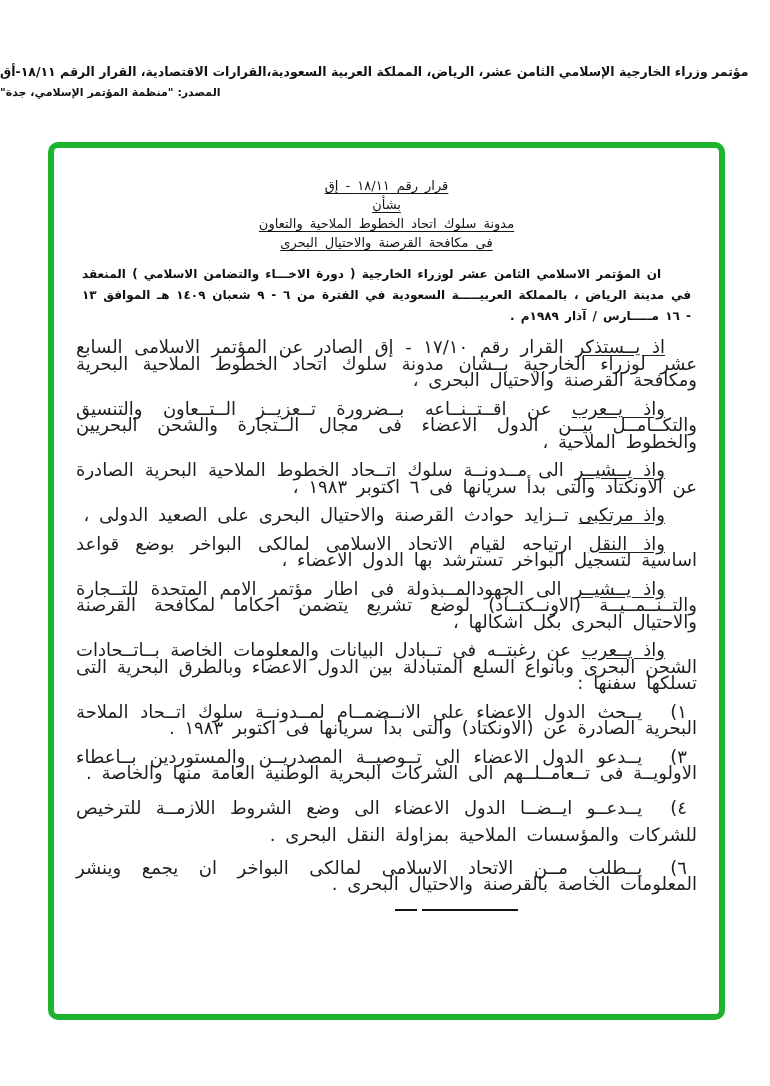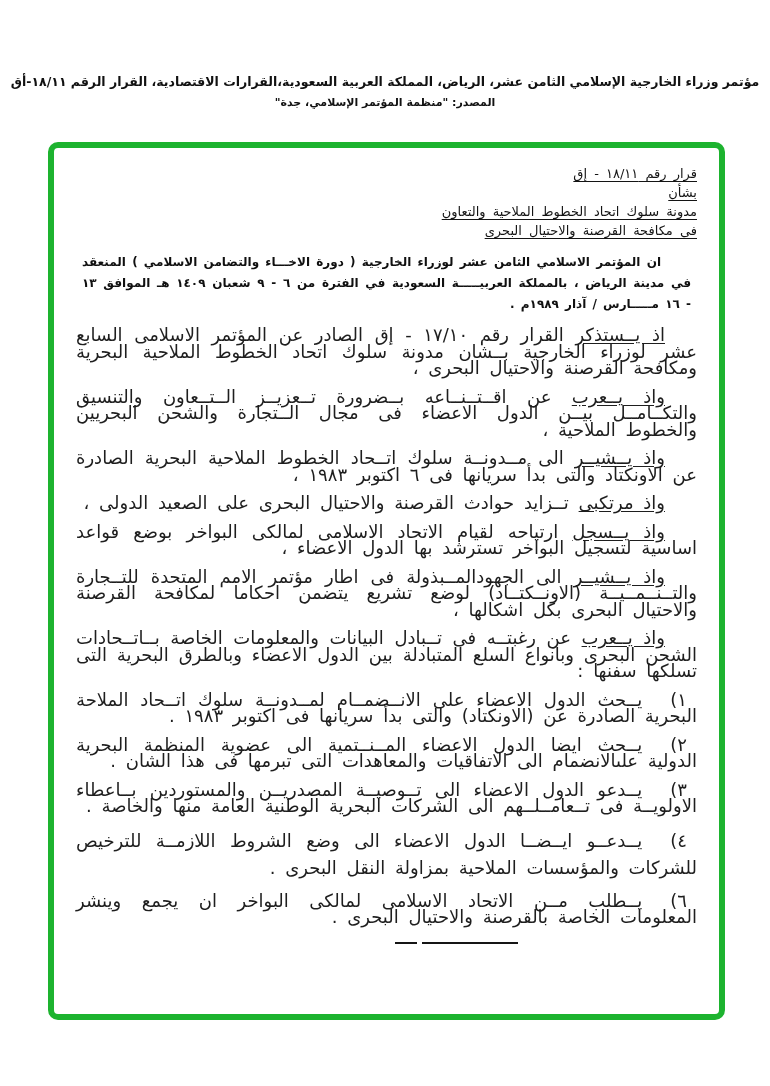--- a/index.html
+++ b/index.html
@@ -1,32 +1,32 @@
 <!DOCTYPE html>
 <html lang="ar" dir="rtl"><head>
 <meta charset="utf-8">
 <style>
   html,body{margin:0;padding:0;}
   body{
     width:770px;height:1086px;background:#ffffff;position:relative;
     font-family:"DejaVu Sans", sans-serif;color:#1c1c1c;overflow:hidden;
   }
-  .top-header{position:absolute;top:74px;left:0;width:770px;text-align:center;direction:rtl;}
+  .top-header{position:absolute;top:64px;left:0;width:770px;text-align:left;direction:rtl;}
   .hdr1{
     font-size:12.5px;font-weight:bold;white-space:nowrap;letter-spacing:0px;color:#111;
   }
   .hdr2{
     font-size:11px;font-weight:bold;margin-top:7px;color:#111;
   }
   .doc-frame{
     position:absolute;left:48px;top:142px;width:677px;height:878px;
     box-sizing:border-box;border:6px solid #1db32f;border-radius:10px;
     padding:16px 22px 0 22px;overflow:hidden;direction:rtl;
   }
-  .title-block{margin:0 auto;}
+  .title-block{text-align:center;margin:12px auto;}
   .title-line{
     font-size:13px;line-height:19px;letter-spacing:1px;word-spacing:3px;
     text-decoration:underline;text-underline-offset:3px;color:#141414;
   }
   .preamble{
     margin:12px 6px 0 6px;font-size:12px;font-weight:bold;line-height:21px;
     text-align:justify;text-indent:30px;word-spacing:2px;color:#101010;
   }
   .tw{
     font-size:18px;line-height:16.5px;letter-spacing:0.8px;word-spacing:4px;
@@ -65,29 +65,28 @@
   <p class="preamble">ان المؤتمر الاسلامي الثامن عشر لوزراء الخارجية ( دورة الاخـــاء والتضامن الاسلامي ) المنعقد في مدينة الرياض ، بالمملكة العربيـــــة السعودية في الفترة من ٦ - ٩ شعبان ١٤٠٩ هـ الموافق ١٣ - ١٦ مـــــارس / آذار ١٩٨٩م .</p>
 
   <p class="tw para"><span class="lead">اذ يــستذكر</span> <span>القرار رقم ١٧/١٠ - إق الصادر عن المؤتمر الاسلامى السابع عشر لوزراء الخارجية بــشان مدونة سلوك اتحاد الخطوط الملاحية البحرية ومكافحة القرصنة والاحتيال البحرى ،</span></p>
 
   <p class="tw para"><span class="lead">واذ يــعرب</span> <span>عن اقــتــنــاعه بــضرورة تــعزيــز الــتــعاون والتنسيق والتكــامــل بيــن الدول الاعضاء فى مجال الــتجارة والشحن البحريين والخطوط الملاحية ،</span></p>
 
   <p class="tw para"><span class="lead">واذ يــشيــر</span> <span>الى مــدونــة سلوك اتــحاد الخطوط الملاحية البحرية الصادرة عن الاونكتاد والتى بدأ سريانها فى ٦ اكتوبر ١٩٨٣ ،</span></p>
 
   <p class="tw para"><span class="lead">واذ مرتكبى</span> <span>تــزايد حوادث القرصنة والاحتيال البحرى على الصعيد الدولى ،</span></p>
 
-  <p class="tw para"><span class="lead">واذ يــسجل</span> <span>ارتياحه لقيام الاتحاد الاسلامى لمالكى البواخر بوضع قواعد اساسية لتسجيل البواخر تسترشد بها الدول الاعضاء ،</span></p>
+  <p class="tw para"><span class="lead">واذ النقل</span> <span>ارتياحه لقيام الاتحاد الاسلامى لمالكى البواخر بوضع قواعد اساسية لتسجيل البواخر تسترشد بها الدول الاعضاء ،</span></p>
 
   <p class="tw para"><span class="lead">واذ يــشيــر</span> <span>الى الجهودالمــبذولة فى اطار مؤتمر الامم المتحدة للتــجارة والتــنــمــيــة (الاونــكتــاد) لوضع تشريع يتضمن احكاما لمكافحة القرصنة والاحتيال البحرى بكل اشكالها ،</span></p>
 
   <p class="tw para"><span class="lead">واذ يــعرب</span> <span>عن رغبتــه فى تــبادل البيانات والمعلومات الخاصة بــاتــحادات الشحن البحرى وبانواع السلع المتبادلة بين الدول الاعضاء وبالطرق البحرية التى تسلكها سفنها :</span></p>
 
   <p class="tw item"><span class="num">١)</span><span>يــحث الدول الاعضاء على الانــضمــام لمــدونــة سلوك اتــحاد الملاحة البحرية الصادرة عن (الاونكتاد) والتى بدأ سريانها فى اكتوبر ١٩٨٣ .</span></p>
 
-  <p class="tw item"><span class="num">٢)</span><span>يــحث ايضا الدول الاعضاء المــنــتمية الى عضوية المنظمة البحرية الدولية علىالانضمام الى الاتفاقيات والمعاهدات التى تبرمها فى هذا الشان .</span></p>
 
   <p class="tw item"><span class="num">٣)</span><span>يــدعو الدول الاعضاء الى تــوصيــة المصدريــن والمستوردين بــاعطاء الاولويــة فى تــعامــلــهم الى الشركات البحرية الوطنية العامة منها والخاصة .</span></p>
 
   <p class="tw item item-wide"><span class="num">٤)</span><span>يــدعــو ايــضــا الدول الاعضاء الى وضع الشروط اللازمــة للترخيص للشركات والمؤسسات الملاحية بمزاولة النقل البحرى .</span></p>
 
 
   <p class="tw item"><span class="num">٦)</span><span>يــطلب مــن الاتحاد الاسلامى لمالكى البواخر ان يجمع وينشر المعلومات الخاصة بالقرصنة والاحتيال البحرى .</span></p>
 
   <div class="end-divider">
     <div class="seg-long"></div>

